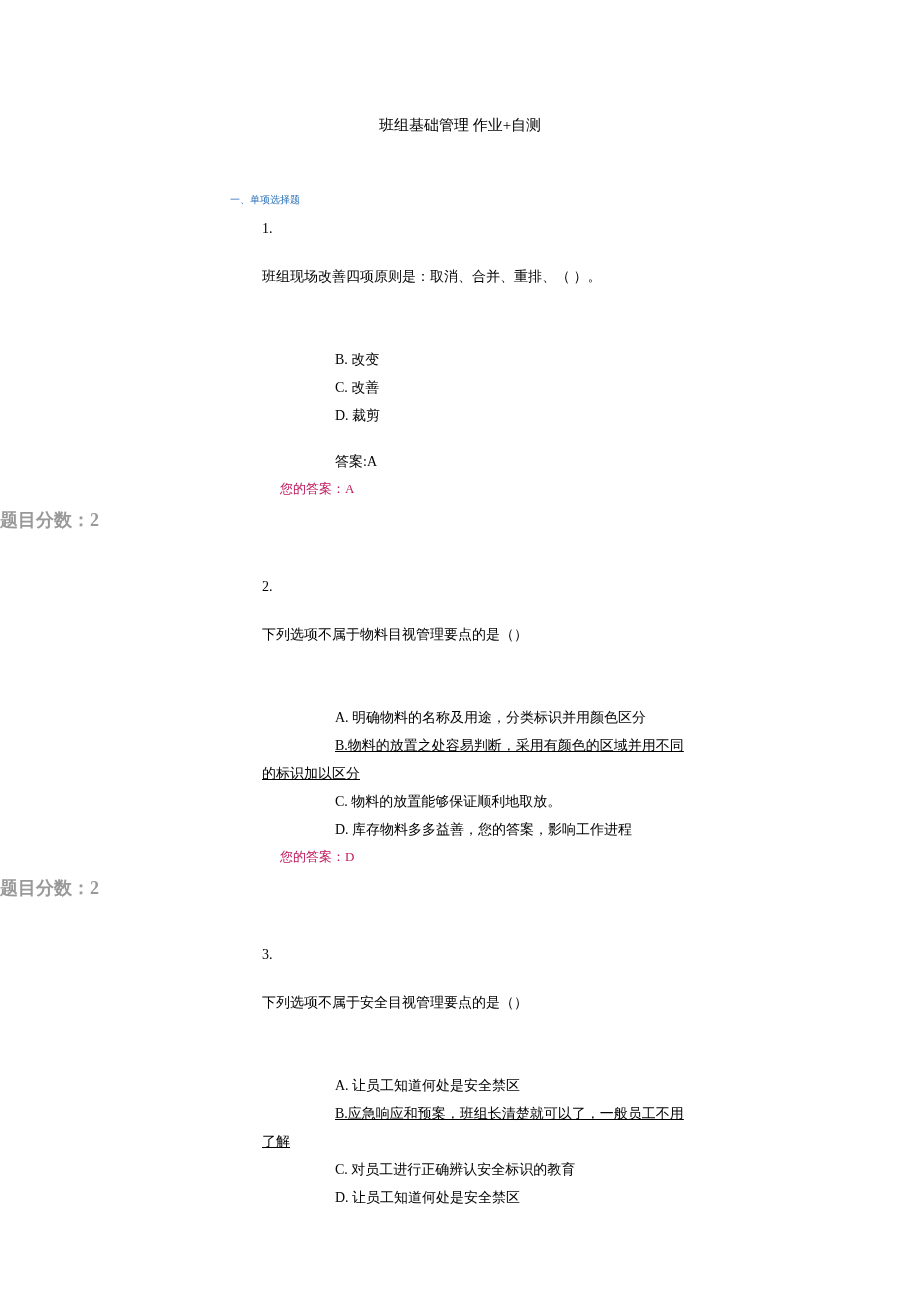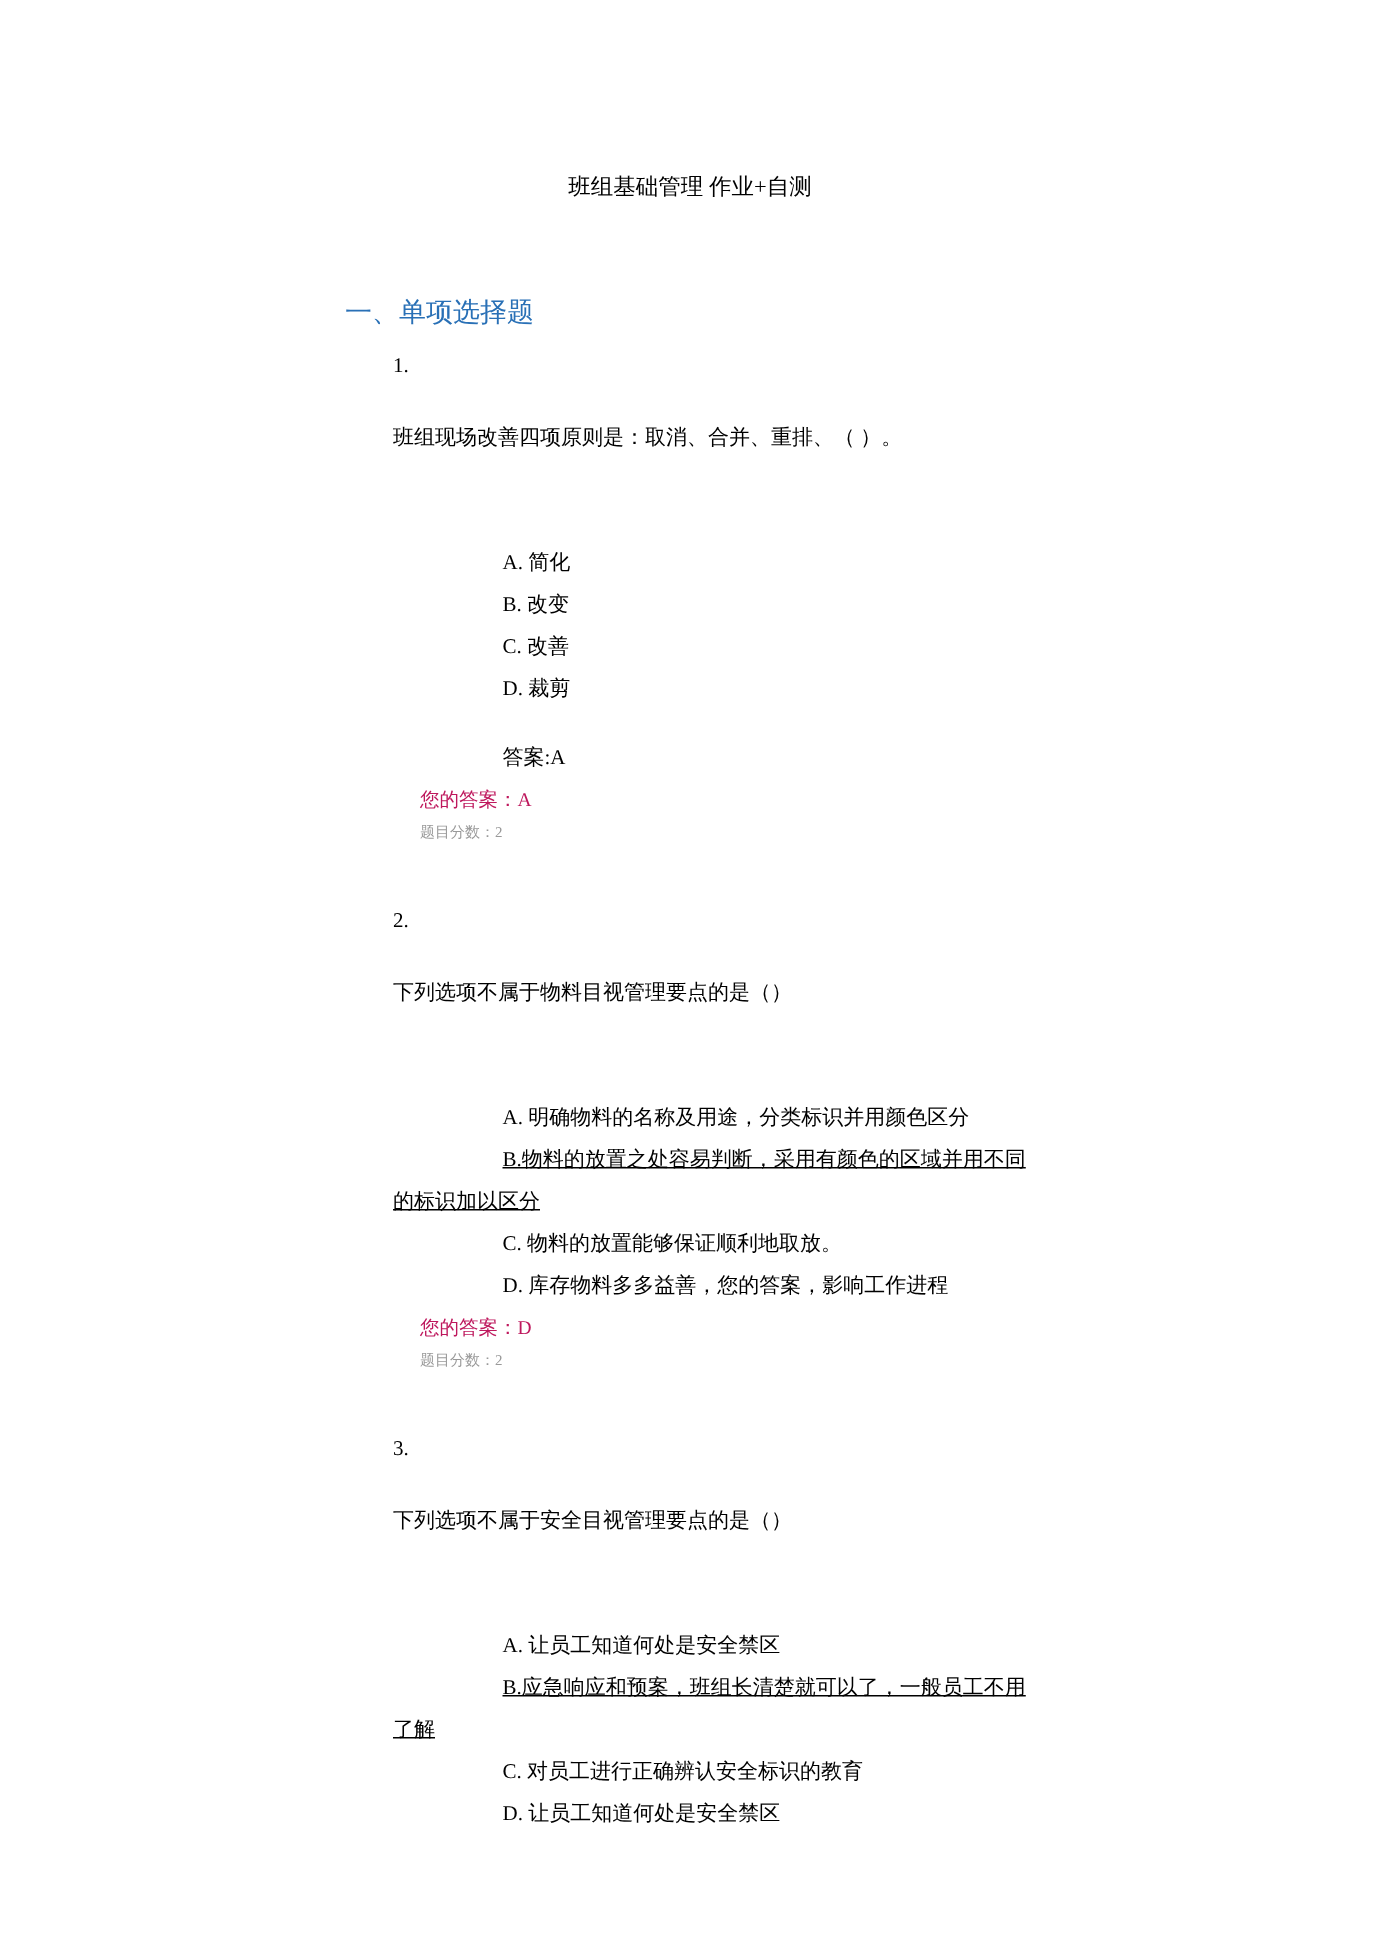--- a/index.html
+++ b/index.html
@@ -18,21 +18,21 @@
       padding: 110px 0 60px 0;
     }
     .page-title {
       text-align: center;
       font-size: 15px;
       margin-bottom: 50px;
       font-family: Liberation Serif, serif;
     }
     .section-heading {
       color: #2970b6;
-      font-size: 18px;
+      font-size: 10px;
       margin-left: 230px;
       margin-bottom: 5px;
     }
     .question-block {
       margin-bottom: 35px;
     }
     .q-number {
       margin-left: 262px;
       margin-bottom: 20px;
     }
@@ -56,38 +56,37 @@
     .q-answer-correct {
       margin-left: 335px;
       margin-top: 18px;
     }
     .q-your-answer {
       margin-left: 280px;
       color: #be185d;
       font-size: 13px;
     }
     .q-score {
-      margin-left: 280px;
       color: #999999;
-      font-size: 10px;
+      font-size: 18px;
       margin-bottom: 20px;
+      font-weight: bold;
     }
   </style>
 </head>
 <body>
 
 <div class="page-title">班组基础管理 作业+自测</div>
 
 <div class="section-heading">一、单项选择题</div>
 
 <div class="question-block">
   <div class="q-number">1.</div>
   <div class="q-stem">班组现场改善四项原则是：取消、合并、重排、（   ）。</div>
   <div class="q-options">
-    <span class="q-option">A. 简化</span>
     <span class="q-option">B. 改变</span>
     <span class="q-option">C. 改善</span>
     <span class="q-option">D. 裁剪</span>
   </div>
   <div class="q-answer-correct">答案:A</div>
   <div class="q-your-answer">您的答案：A</div>
   <div class="q-score">题目分数：2</div>
 </div>
 
 <div class="question-block">

